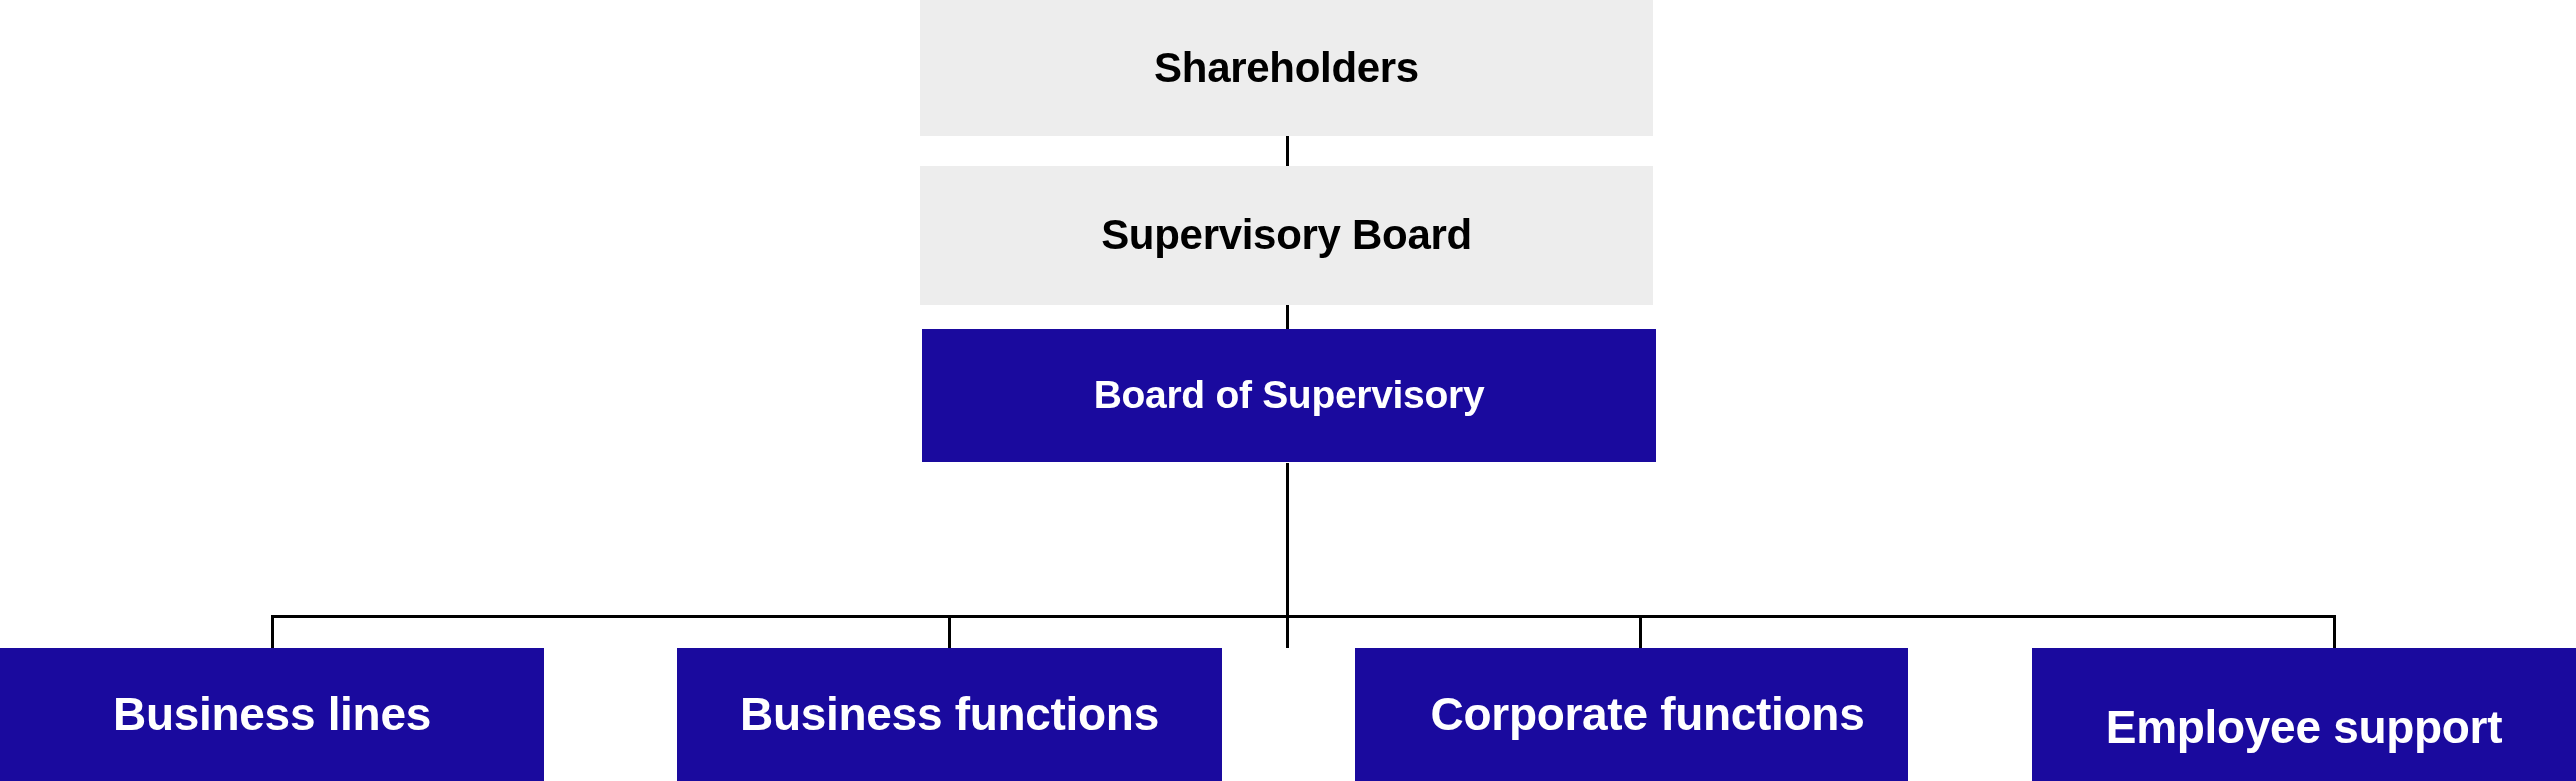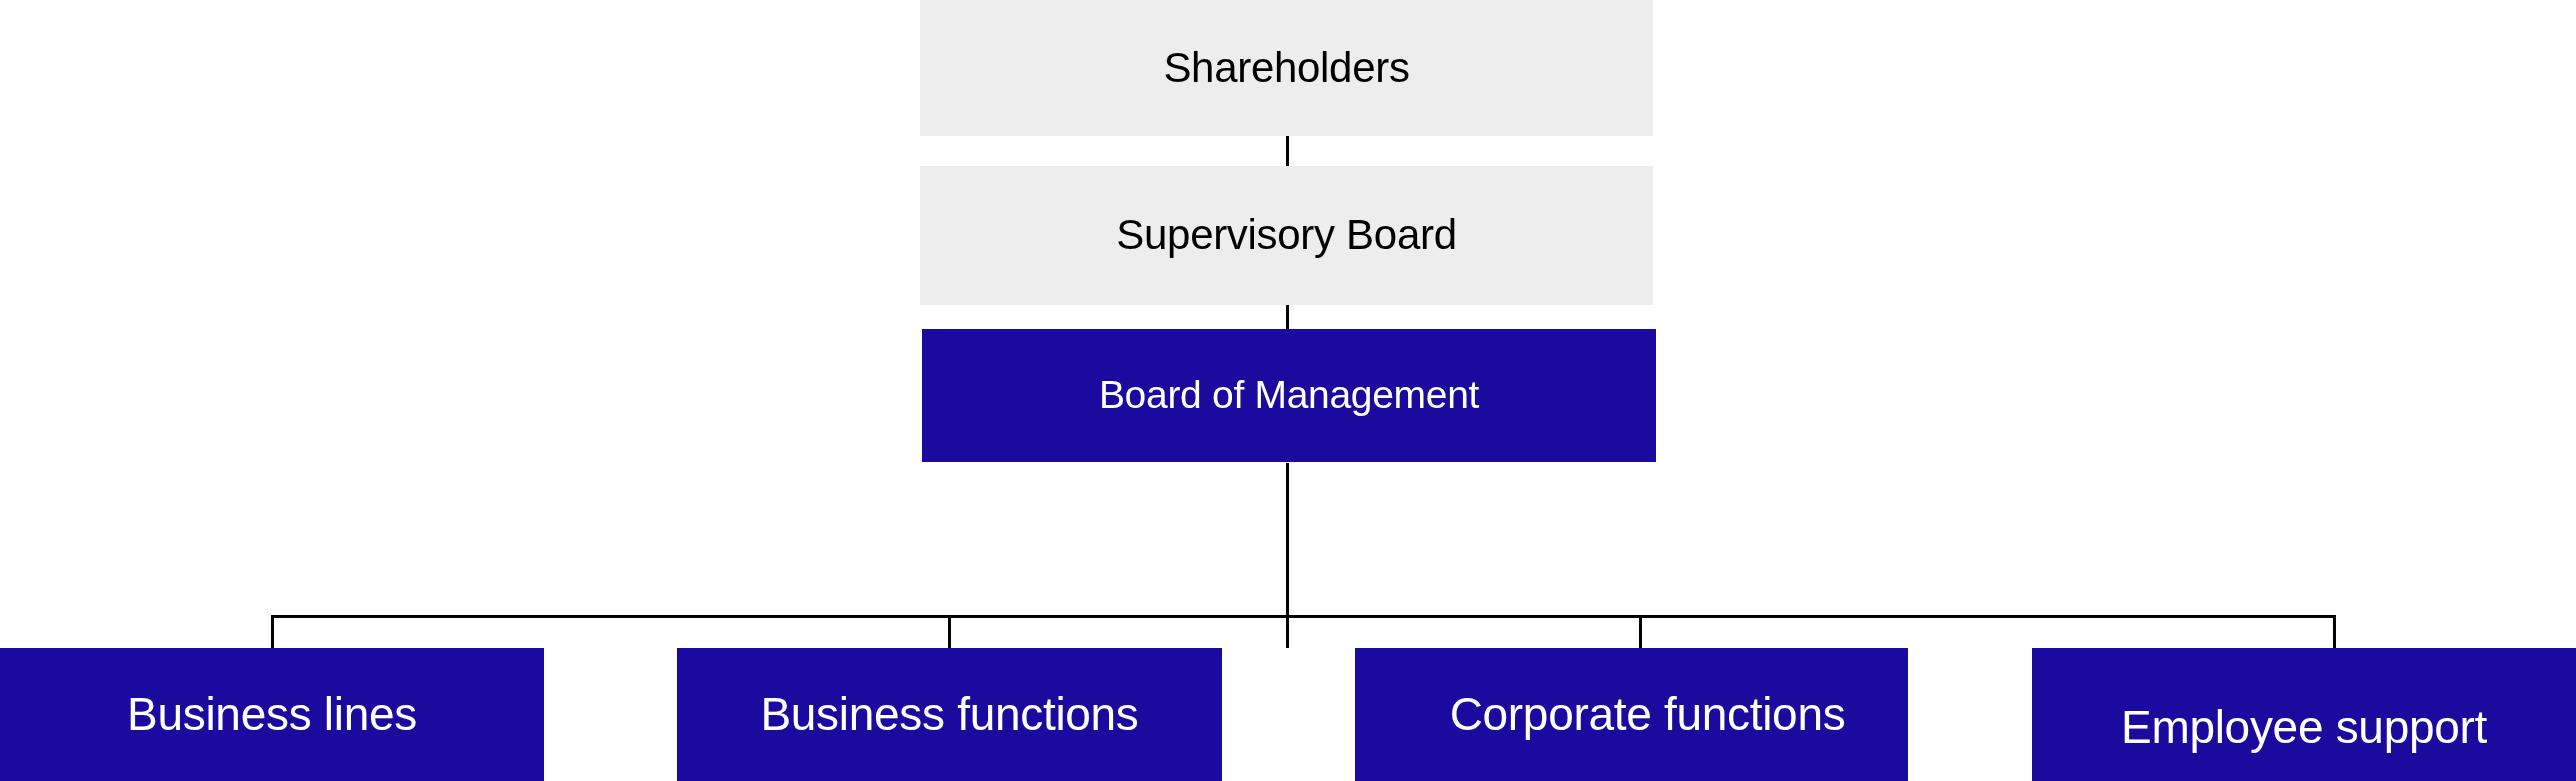--- a/index.html
+++ b/index.html
@@ -17,21 +17,21 @@
   }
   .node {
     position: absolute;
     display: flex;
     align-items: center;
     justify-content: center;
     box-sizing: border-box;
     text-align: center;
   }
   .node .node-label {
-    font-weight: normal;
+    font-weight: bold;
     letter-spacing: -0.3px;
     line-height: 1.05;
     white-space: nowrap;
     text-align: right;
   }
   .node-grey {
     background: #ededed;
     color: #000000;
   }
   .node-blue {
@@ -133,21 +133,21 @@
 
   <div class="node node-grey" id="node-shareholders">
     <span class="node-label">Shareholders</span>
   </div>
 
   <div class="node node-grey" id="node-supervisory-board">
     <span class="node-label">Supervisory Board</span>
   </div>
 
   <div class="node node-blue" id="node-board-of-management">
-    <span class="node-label">Board of Management</span>
+    <span class="node-label">Board of Supervisory</span>
   </div>
 
   <div class="node node-blue node-bottom" id="node-business-functions">
     <span class="node-label">Business functions</span>
   </div>
   <div class="node node-blue node-bottom" id="node-business-lines">
     <span class="node-label">Business lines</span>
   </div>
   <div class="node node-blue node-bottom" id="node-corporate-functions">
     <span class="node-label">Corporate functions</span>

